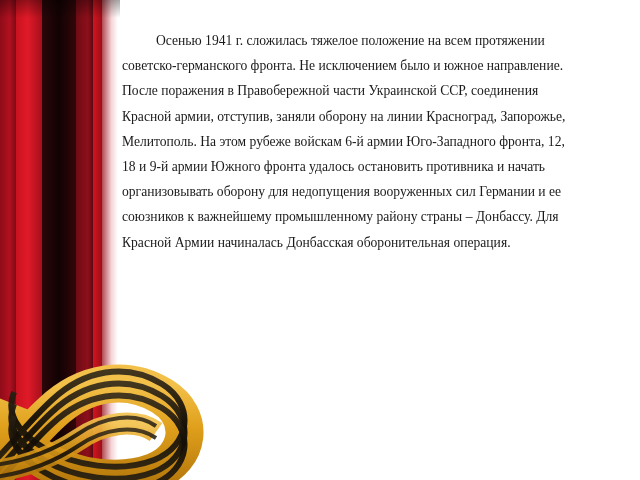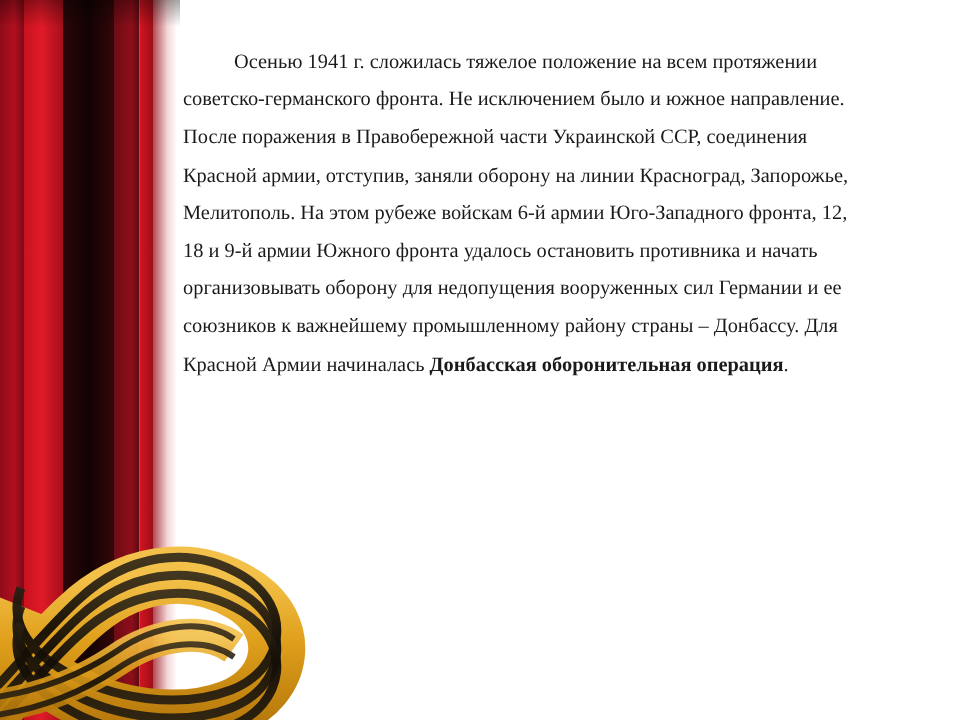--- a/index.html
+++ b/index.html
@@ -84,21 +84,21 @@
     color: #1a1a1a;
     font-size: 13.6px;
     line-height: 25.2px;
     text-align: left;
   }
   .text-block p {
     margin: 0;
     text-indent: 34px;
   }
   .text-block b {
-    font-weight: bold;
+    font-weight: normal;
     margin-top: 48px;
   }
 </style>
 </head>
 <body>
 
 <div class="slide">
 
   <div class="band band-a"></div>
   <div class="band band-b"></div>

